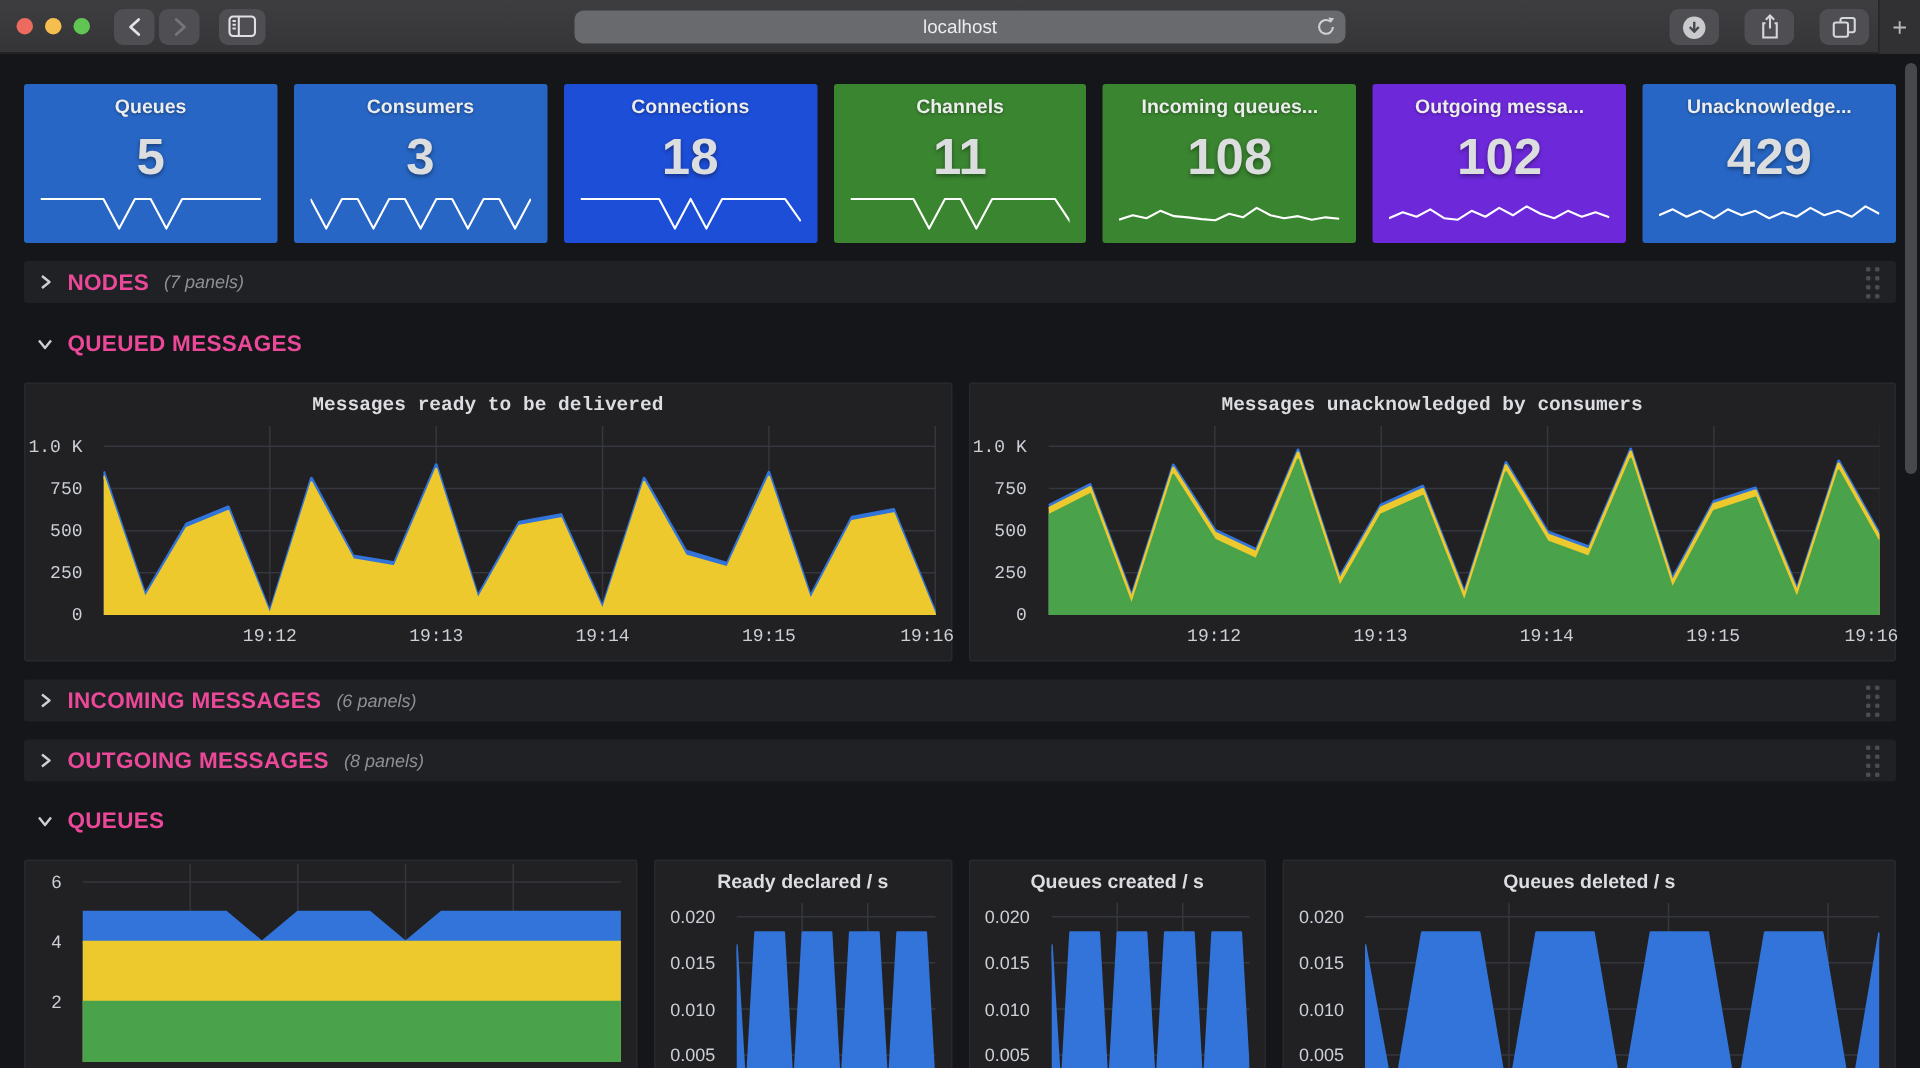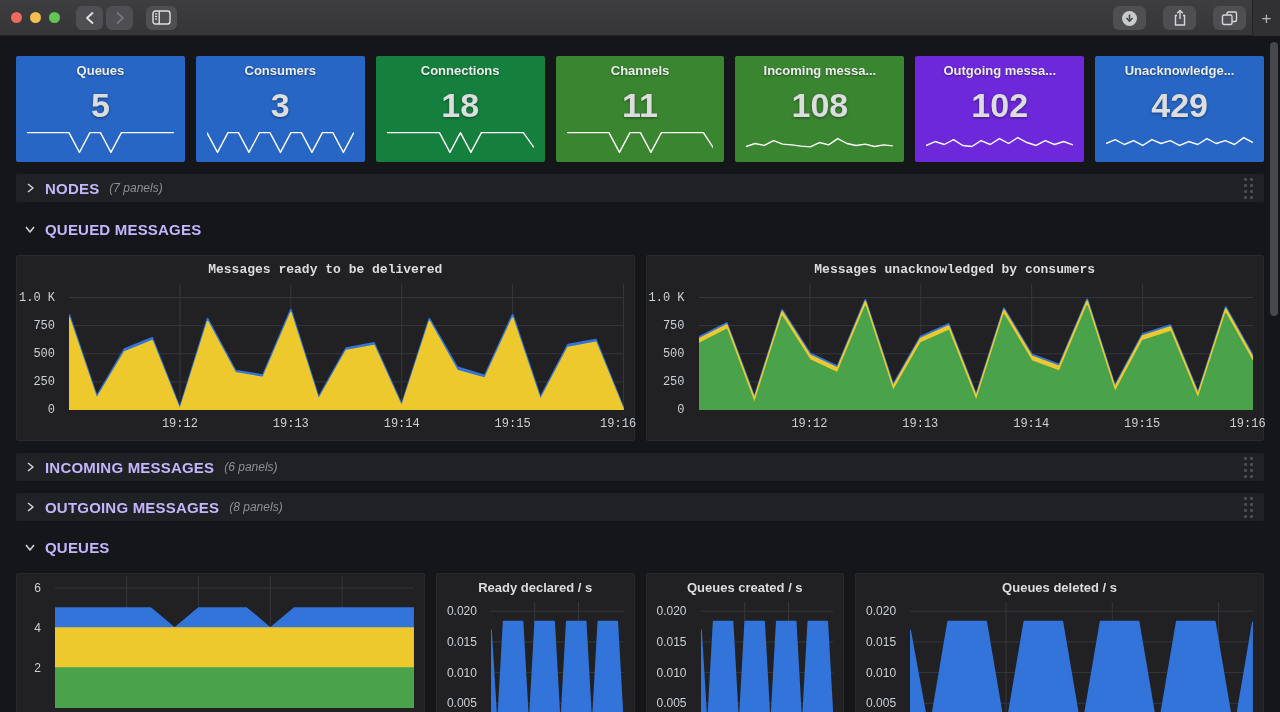--- a/index.html
+++ b/index.html
@@ -30,21 +30,21 @@
   .stat-row{display:flex;gap:11px;margin-top:20px;height:106px;}
   .stat-panel{flex:1;border-radius:2px;display:flex;flex-direction:column;min-width:0;}
   .stat-title{text-align:center;margin-top:7px;font-size:13px;font-weight:700;color:#eceded;
               text-shadow:0 1px 2px rgba(0,0,0,.4);white-space:nowrap;overflow:hidden;}
   .stat-value{flex:1;display:flex;align-items:center;justify-content:center;font-size:34px;
               font-weight:700;color:#dcdddf;text-shadow:0 1px 3px rgba(0,0,0,.4);padding-top:4px;}
   .spark{height:26px;margin:0 11px 7px;display:block;width:calc(100% - 22px);}
 
   .row-header{height:28px;display:flex;align-items:center;padding:0 8px;margin-top:12px;border-radius:2px;}
   .row-header.bg{background:#1f2124;}
-  .row-title{font-size:15px;font-weight:700;color:#c4b5fd;margin-left:9px;letter-spacing:.2px;}
+  .row-title{font-size:15px;font-weight:700;color:#ec4899;margin-left:9px;letter-spacing:.2px;}
   .row-count{font-size:12px;font-style:italic;color:#8e9094;margin-left:10px;}
   .drag{margin-left:auto;margin-right:3px;display:grid;grid-template-columns:repeat(2,3px);
         grid-auto-rows:3px;gap:3px;}
   .drag i{background:#4a4c51;border-radius:1px;}
 
   .charts-row{display:flex;gap:11px;margin-top:12px;height:186px;}
   .w-lg{flex:2.07;}  .w-sm{flex:1;}  .flex1{flex:1;font-family:Liberation Mono, monospace;}
   .panel{background:#212124;border:1px solid #28292d;border-radius:2px;box-sizing:border-box;
          display:flex;flex-direction:column;min-width:0;}
   .panel-title{height:26px;display:flex;align-items:center;justify-content:center;
@@ -84,20 +84,27 @@
   </div>
   <button class="tb-btn sidebar-btn">
     <svg width="19" height="15" viewBox="0 0 19 15">
       <rect x="1" y="1" width="17" height="13" rx="2.5" fill="none" stroke="#dfe0e2" stroke-width="1.4"></rect>
       <line x1="7.2" y1="1" x2="7.2" y2="14" stroke="#dfe0e2" stroke-width="1.4"></line>
       <line x1="3" y1="4" x2="5.2" y2="4" stroke="#dfe0e2" stroke-width="1.2"></line>
       <line x1="3" y1="6.5" x2="5.2" y2="6.5" stroke="#dfe0e2" stroke-width="1.2"></line>
       <line x1="3" y1="9" x2="5.2" y2="9" stroke="#dfe0e2" stroke-width="1.2"></line>
     </svg>
   </button>
+  <div class="url-bar">
+    <span>localhost</span>
+    <svg class="reload" width="14" height="14" viewBox="0 0 14 14">
+      <path d="M11.6 7 A4.6 4.6 0 1 1 9.7 3.2" fill="none" stroke="#cfd0d3" stroke-width="1.4"></path>
+      <polygon points="8.6,0.6 12.4,1.2 10.1,4.4" fill="#cfd0d3"></polygon>
+    </svg>
+  </div>
   <div class="right-group">
     <button class="tb-btn">
       <svg width="17" height="17" viewBox="0 0 17 17">
         <circle cx="8.5" cy="8.5" r="7.5" fill="#c9cacc"></circle>
         <line x1="8.5" y1="4.5" x2="8.5" y2="10.5" stroke="#47484b" stroke-width="1.6"></line>
         <polyline points="5.5,8 8.5,11.2 11.5,8" fill="none" stroke="#47484b" stroke-width="1.6" stroke-linejoin="round"></polyline>
       </svg>
     </button>
     <button class="tb-btn">
       <svg width="16" height="18" viewBox="0 0 16 18">
@@ -126,36 +133,36 @@
           <polyline points="0.00,14.00 7.14,14.00 14.29,14.00 21.43,14.00 28.57,14.00 35.71,90.00 42.86,14.00 50.00,14.00 57.14,90.00 64.29,14.00 71.43,14.00 78.57,14.00 85.71,14.00 92.86,14.00 100.00,14.00" fill="none" stroke="#ffffff" stroke-width="1.4" vector-effect="non-scaling-stroke" stroke-linejoin="round"></polyline>
         </svg>
     </div>
       <div class="stat-panel" style="background: rgb(39, 102, 196);">
       <div class="stat-title">Consumers</div>
       <div class="stat-value">3</div>
       <svg class="spark" viewBox="0 0 100 100" preserveAspectRatio="none">
           <polyline points="0.00,14.00 7.14,90.00 14.29,14.00 21.43,14.00 28.57,90.00 35.71,14.00 42.86,14.00 50.00,90.00 57.14,14.00 64.29,14.00 71.43,90.00 78.57,14.00 85.71,14.00 92.86,90.00 100.00,14.00" fill="none" stroke="#ffffff" stroke-width="1.4" vector-effect="non-scaling-stroke" stroke-linejoin="round"></polyline>
         </svg>
     </div>
-      <div class="stat-panel" style="background: #15803d;">
+      <div class="stat-panel" style="background: #1d4ed8;">
       <div class="stat-title">Connections</div>
       <div class="stat-value">18</div>
       <svg class="spark" viewBox="0 0 100 100" preserveAspectRatio="none">
           <polyline points="0.00,14.00 7.14,14.00 14.29,14.00 21.43,14.00 28.57,14.00 35.71,14.00 42.86,90.00 50.00,14.00 57.14,90.00 64.29,14.00 71.43,14.00 78.57,14.00 85.71,14.00 92.86,14.00 100.00,71.00" fill="none" stroke="#ffffff" stroke-width="1.4" vector-effect="non-scaling-stroke" stroke-linejoin="round"></polyline>
         </svg>
     </div>
       <div class="stat-panel" style="background: rgb(58, 133, 48);">
       <div class="stat-title">Channels</div>
       <div class="stat-value">11</div>
       <svg class="spark" viewBox="0 0 100 100" preserveAspectRatio="none">
           <polyline points="0.00,14.00 7.14,14.00 14.29,14.00 21.43,14.00 28.57,14.00 35.71,90.00 42.86,14.00 50.00,14.00 57.14,90.00 64.29,14.00 71.43,14.00 78.57,14.00 85.71,14.00 92.86,14.00 100.00,74.80" fill="none" stroke="#ffffff" stroke-width="1.4" vector-effect="non-scaling-stroke" stroke-linejoin="round"></polyline>
         </svg>
     </div>
       <div class="stat-panel" style="background: rgb(58, 133, 48);">
-      <div class="stat-title">Incoming messa...</div>
+      <div class="stat-title">Incoming queues...</div>
       <div class="stat-value">108</div>
       <svg class="spark" viewBox="0 0 100 100" preserveAspectRatio="none">
           <polyline points="0.00,67.20 6.25,55.80 12.50,63.40 18.75,44.40 25.00,58.08 31.25,61.12 37.50,65.68 43.75,68.72 50.00,52.00 56.25,61.12 62.50,36.80 68.75,55.80 75.00,63.40 81.25,58.08 87.50,67.20 93.75,61.12 100.00,64.92" fill="none" stroke="#ffffff" stroke-width="1.4" vector-effect="non-scaling-stroke" stroke-linejoin="round"></polyline>
         </svg>
     </div>
       <div class="stat-panel" style="background: #6d28d9;">
       <div class="stat-title">Outgoing messa...</div>
       <div class="stat-value">102</div>
       <svg class="spark" viewBox="0 0 100 100" preserveAspectRatio="none">
           <polyline points="0.00,63.40 6.25,48.20 12.50,59.60 18.75,40.60 25.00,63.40 31.25,67.20 37.50,44.40 43.75,59.60 50.00,36.80 56.25,55.80 62.50,33.00 68.75,52.00 75.00,63.40 81.25,44.40 87.50,59.60 93.75,48.20 100.00,61.12" fill="none" stroke="#ffffff" stroke-width="1.4" vector-effect="non-scaling-stroke" stroke-linejoin="round"></polyline>

